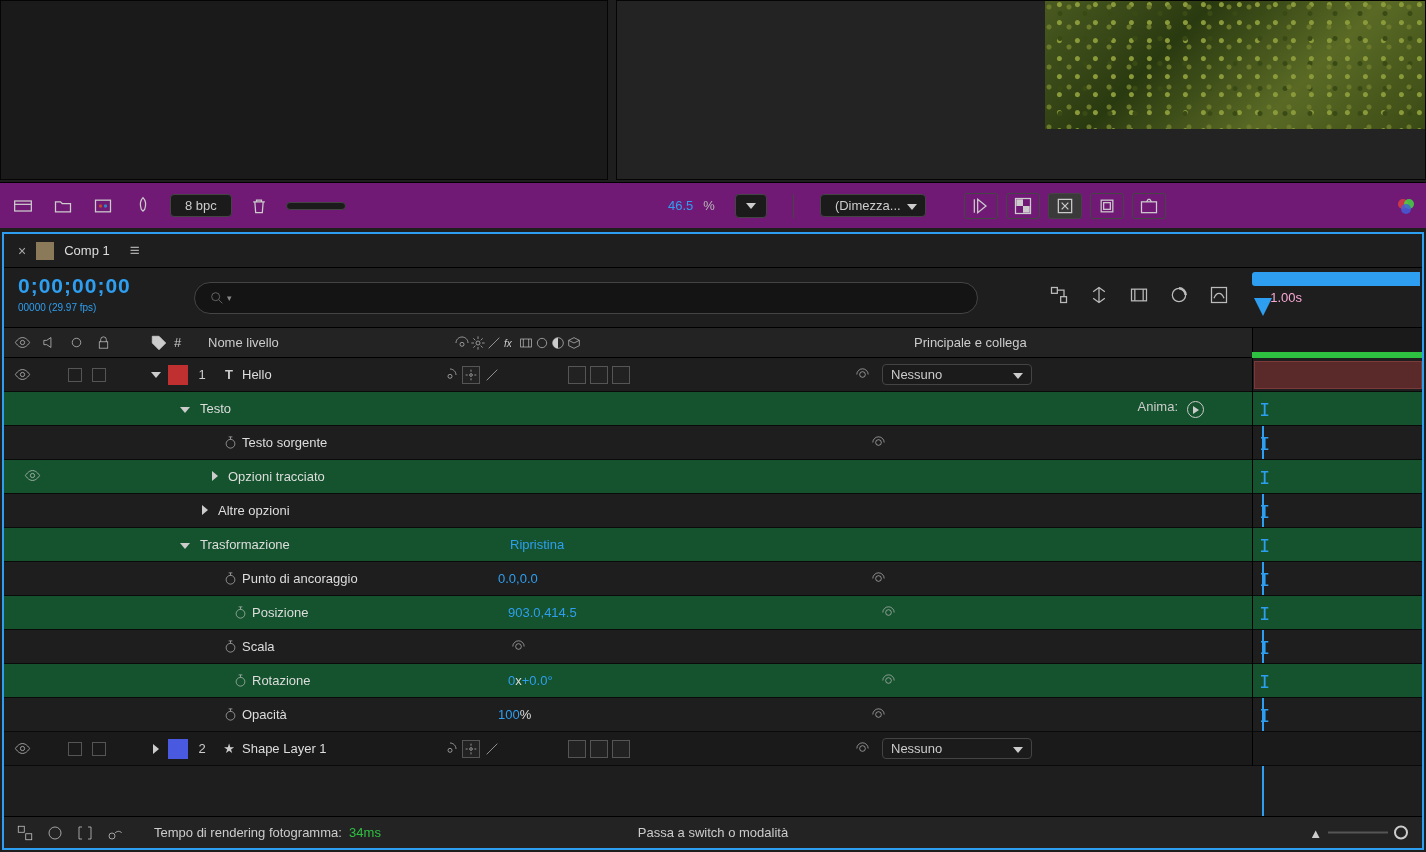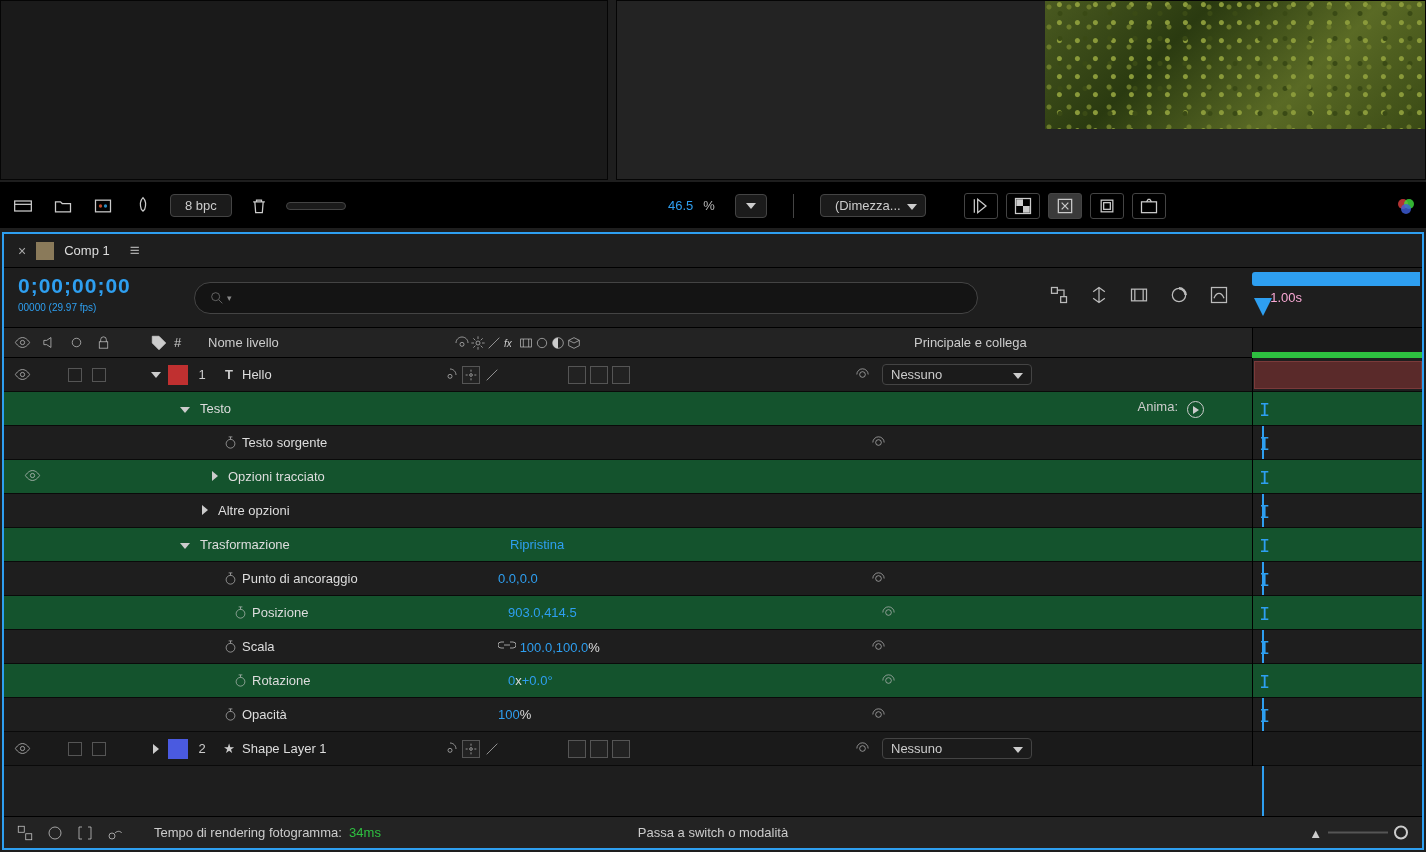--- a/index.html
+++ b/index.html
@@ -9,21 +9,21 @@
   .top-region { position: absolute; top: 0; left: 0; right: 0; height: 230px; }
   .viewport-left  { position: absolute; top: 0; left: 0;   width: 608px; height: 180px; background: #1a1a1a; border: 1px solid #050505; }
   .viewport-right { position: absolute; top: 0; left: 616px; right: 0;   height: 180px; background: #232323; border: 1px solid #050505; }
   .grass-thumb { position: absolute; top: 0; right: 0; width: 380px; height: 128px; background:
       radial-gradient(circle at 20% 30%, #6b7a2a 2px, transparent 3px),
       radial-gradient(circle at 60% 50%, #3a4a15 2px, transparent 3px),
       radial-gradient(circle at 80% 20%, #8a9a3a 2px, transparent 3px),
       linear-gradient(135deg, #4a5a20, #2a3a10, #5a6a25, #3a4a15);
       background-size: 20px 20px, 25px 25px, 18px 18px, 100% 100%; }
   
-  .top-toolbar { position: absolute; top: 182px; left: 0; right: 0; height: 46px; background: #000000; border-top: 1px solid #000; display: flex; align-items: center; }
+  .top-toolbar { position: absolute; top: 182px; left: 0; right: 0; height: 46px; background: #701a75; border-top: 1px solid #000; display: flex; align-items: center; }
   .tb-left  { display: flex; align-items: center; gap: 14px; padding-left: 10px; width: 608px; }
   .tb-right { display: flex; align-items: center; gap: 20px; padding-left: 60px; flex: 1; }
   .tb-ico { width: 26px; height: 22px; display: flex; align-items: center; justify-content: center; color: #ccc; cursor: pointer; }
   .tb-ico svg { width: 20px; height: 20px; stroke: #ccc; fill: none; stroke-width: 1.5; }
   .tb-pill { background: #1b1b1b; border: 1px solid #444; border-radius: 4px; padding: 3px 14px; color: #ccc; }
   .zoom-val { color: #2e9ff0; margin-right: 4px; }
   .zoom-wrap { display: flex; align-items: center; gap: 6px; }
   .dd-caret { width: 32px; height: 24px; background: #1b1b1b; border: 1px solid #444; border-radius: 4px; display: flex; align-items: center; justify-content: center; }
   .quality-dd { display: flex; align-items: center; gap: 6px; background: #1b1b1b; border: 1px solid #444; border-radius: 4px; padding: 3px 8px 3px 14px; color: #ccc; }
   .divider-v { width: 1px; height: 24px; background: #444; margin: 0 6px; }
@@ -494,26 +494,20 @@
 
     <div class="prop-row">
       <div class="indent2"></div>
       <div class="p-watch">
           <svg viewBox="0 0 24 24">
             <circle cx="12" cy="14" r="7"></circle>
             <path d="M12 7V3M9 3h6"></path>
           </svg>
         </div>
       <div class="p-name">Scala</div>
-      <div class="p-val">
-        <span class="chain"><svg viewBox="0 0 24 16">
-              <path d="M8 8H4a4 4 0 0 1 0-8h4M16 0h4a4 4 0 0 1 0 8h-4M8 4h8" transform="translate(0 4)"></path>
-            </svg></span>
-        <span class="blue">100.0,100.0</span><span class="wh">%</span>
-      </div>
       <div class="p-link">
           <svg viewBox="0 0 24 24">
             <path d="M8 12a4 4 0 0 1 8 0 4 4 0 0 1-8 0z M4 12a8 8 0 0 1 16 0"></path>
           </svg>
         </div>
       <div class="tl-strip">
           <span class="ibeam">I</span>
         </div>
     </div>
 

